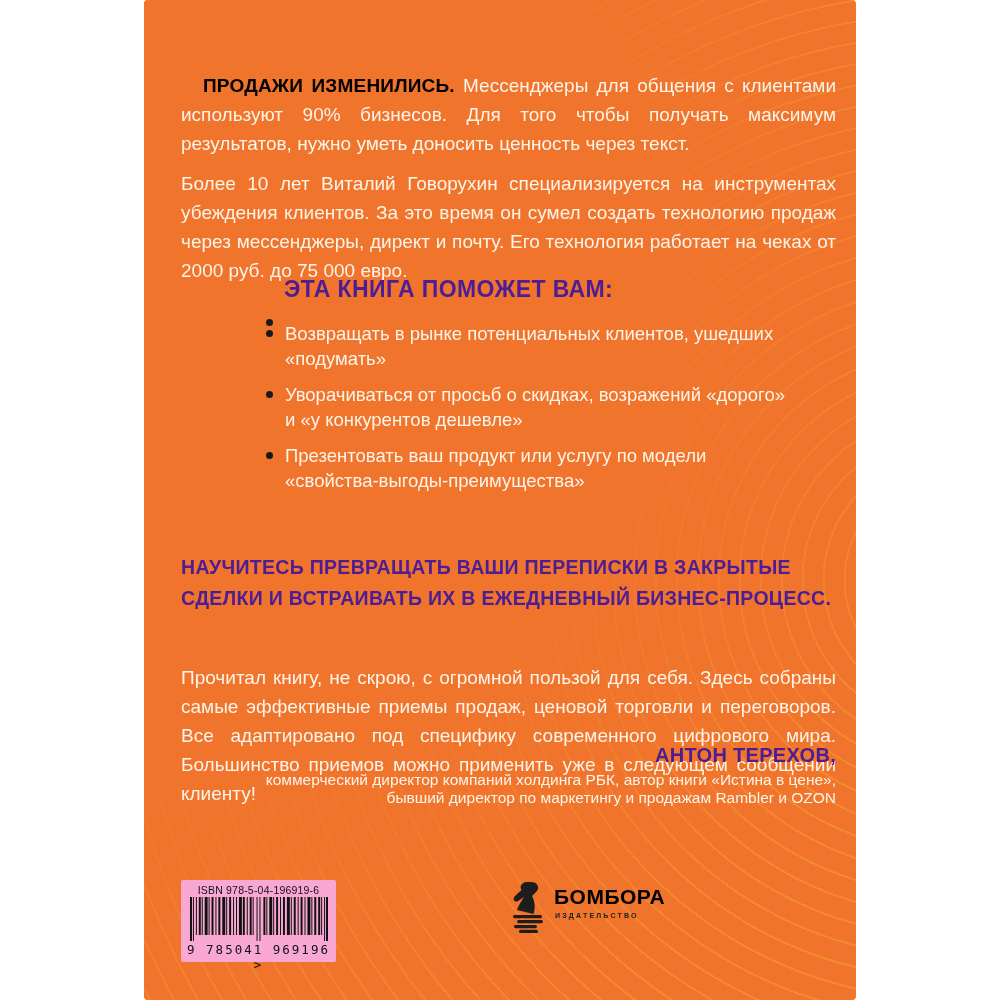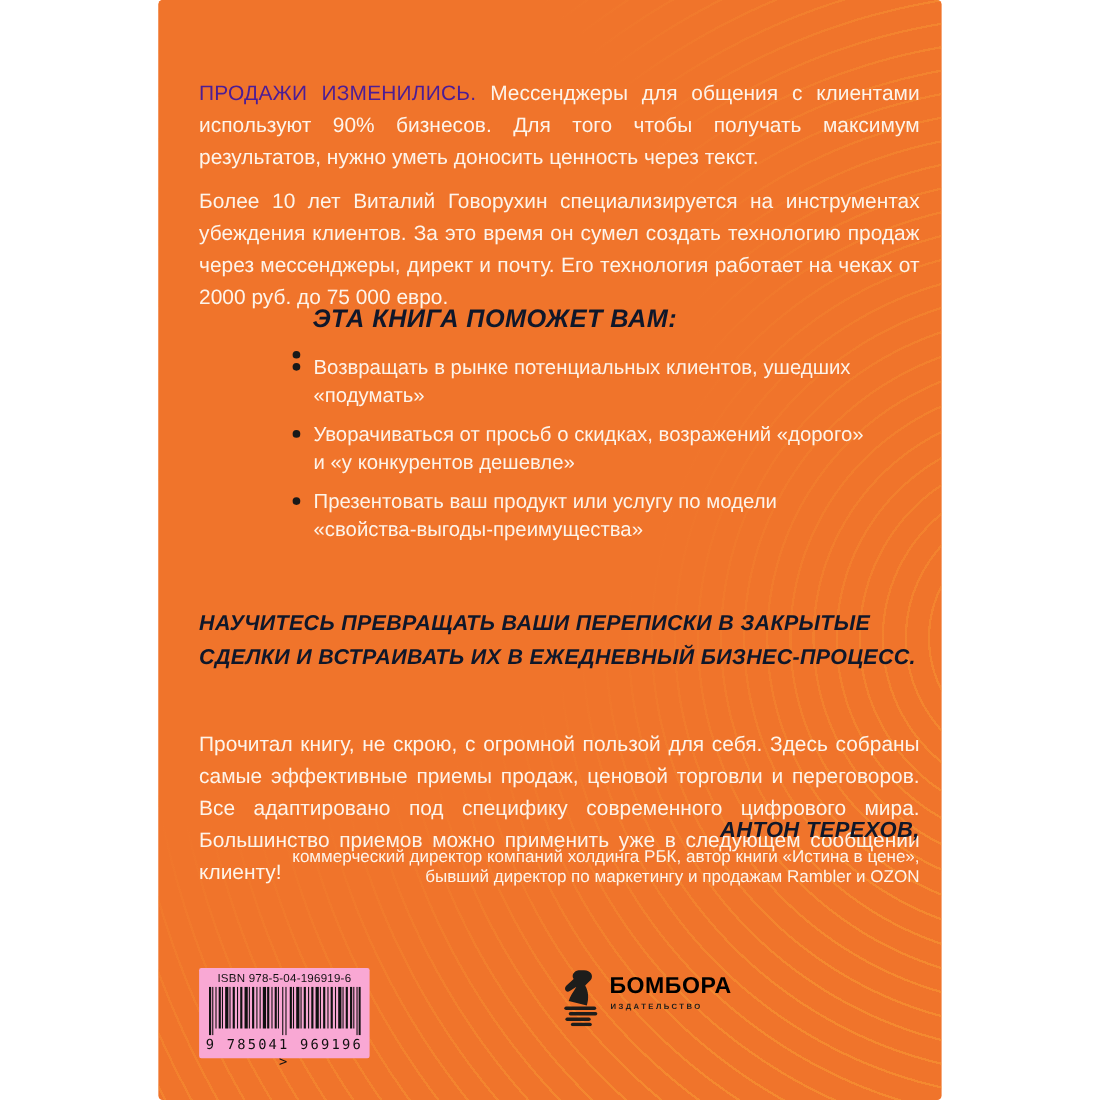--- a/index.html
+++ b/index.html
@@ -22,28 +22,28 @@
     content:"";position:absolute;inset:0;z-index:0;
     background:
       radial-gradient(circle at 8% 32%, #F0742B 0 430px, rgba(240,116,43,0) 780px),
       repeating-radial-gradient(circle at 113% 58%,
         rgba(252,176,68,0) 0 19px,
         rgba(250,166,54,0.42) 19px 21px);
   }
   .cover > *{position:absolute;z-index:1;}
 
   .light{color:#FDF4EA;}
-  .dark{color:#0f172a;font-style:italic;}
+  .dark{color:#4c1d95;}
 
   .para{
     left:37px;width:655px;
     font-size:19px;line-height:29px;
     text-align:justify;
   }
-  .lead{color:#4c1d95;font-weight:400;letter-spacing:.2px;}
+  .lead{color:#000000;font-weight:700;letter-spacing:.2px;margin-left:22px;}
 
   .benefits-heading{
     left:140px;top:276px;
     font-size:23px;font-weight:800;letter-spacing:.4px;
   }
   .benefits-list{
     left:122px;top:310px;width:580px;
     list-style:none;margin:0;padding:0;
   }
   .benefits-list li{

